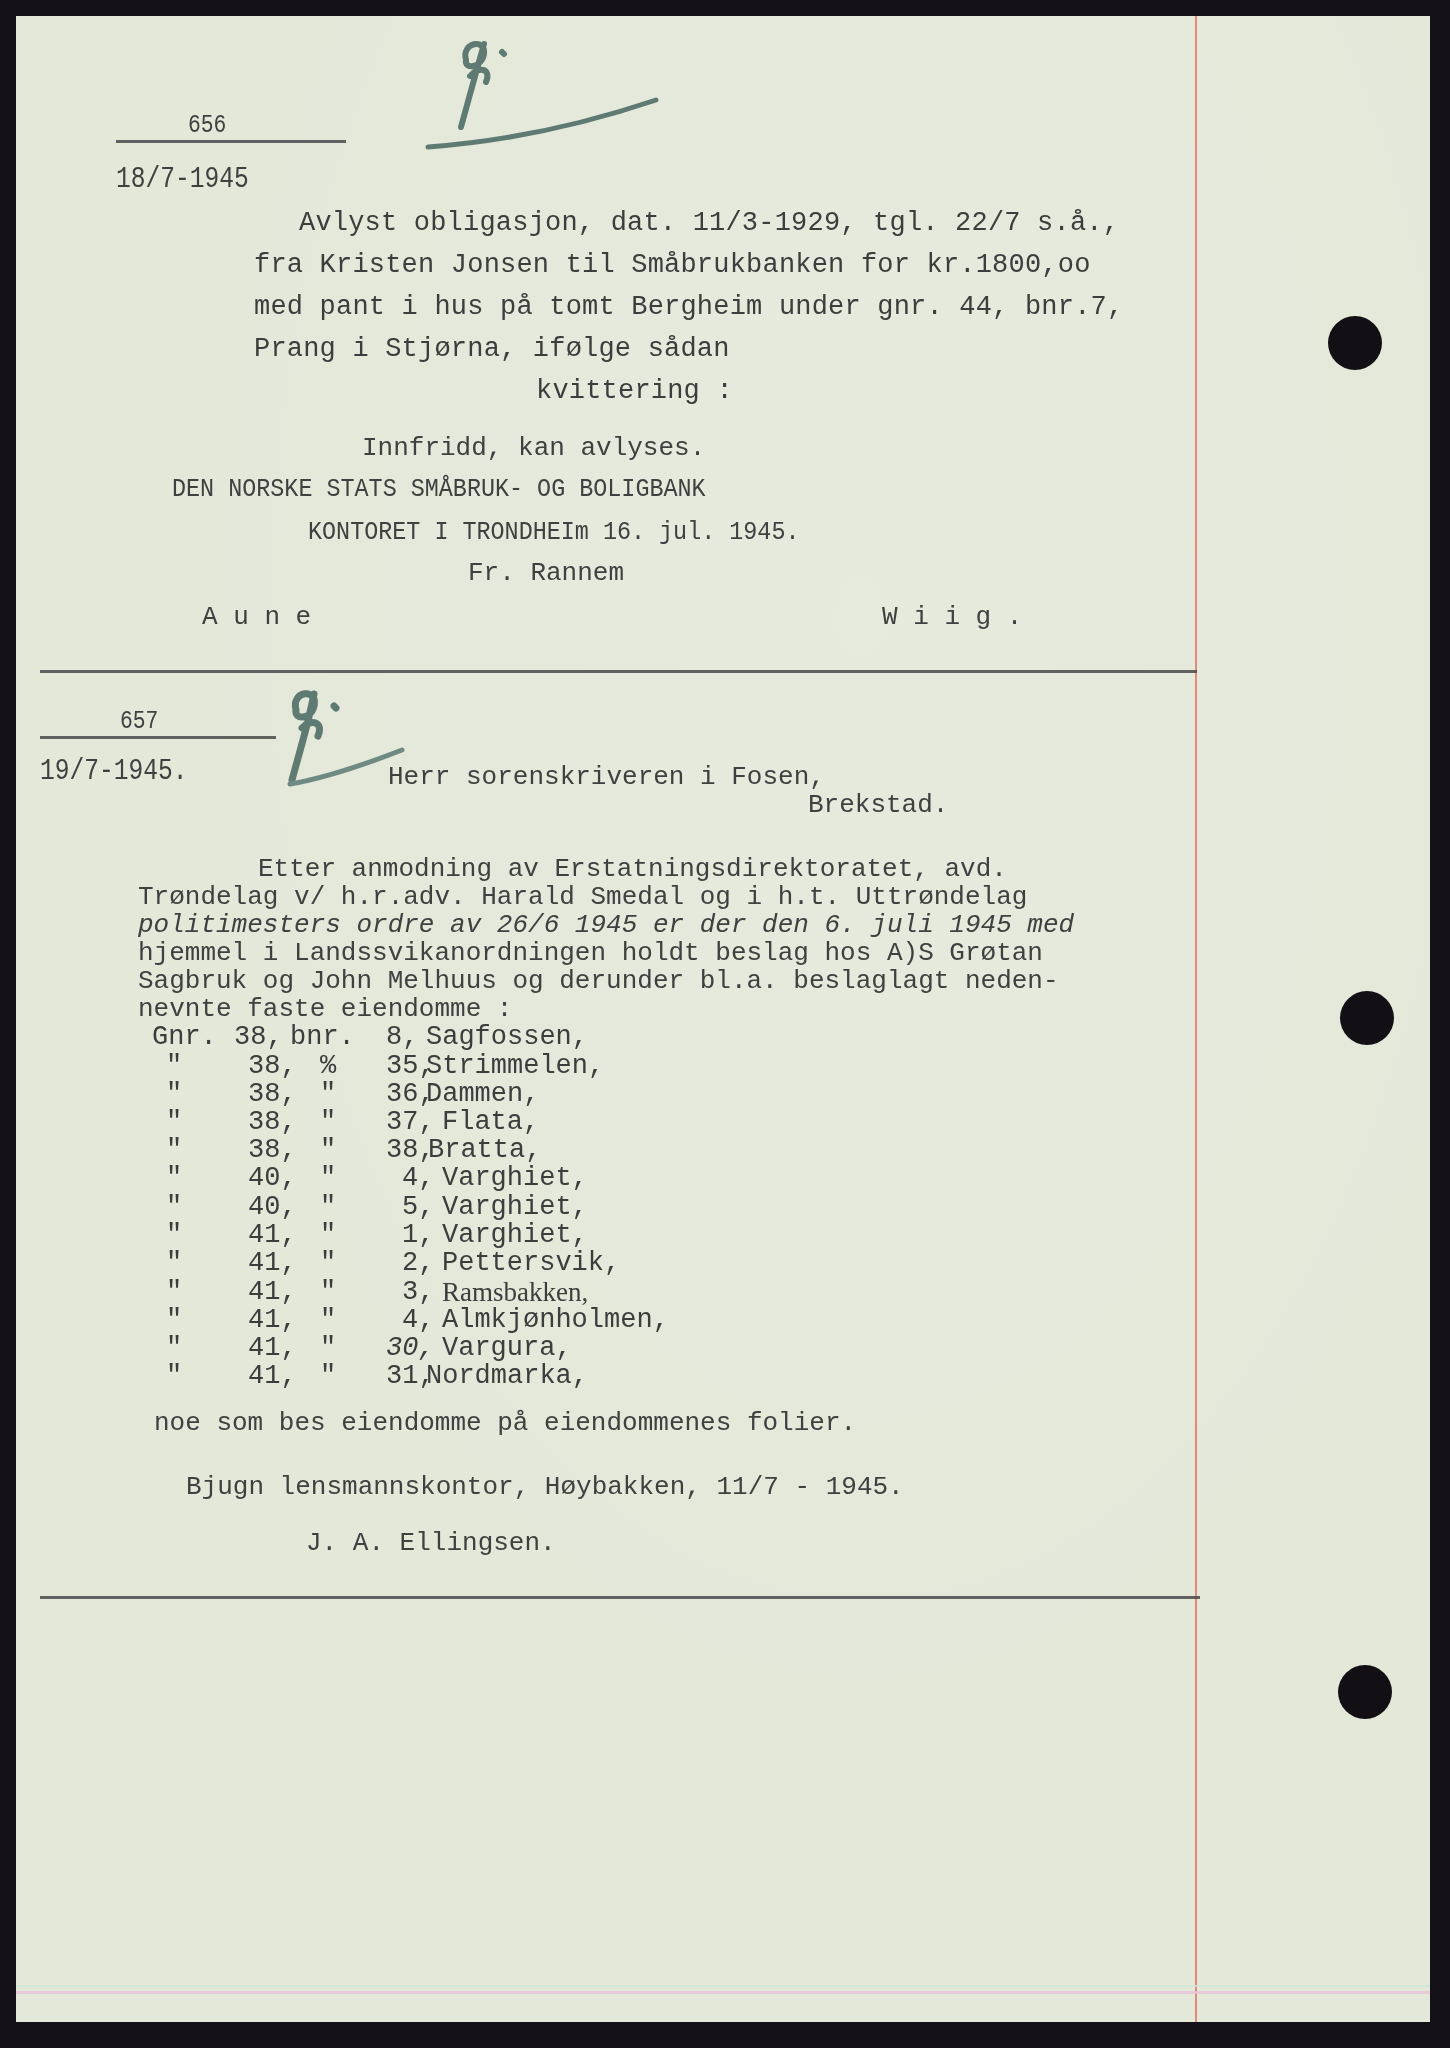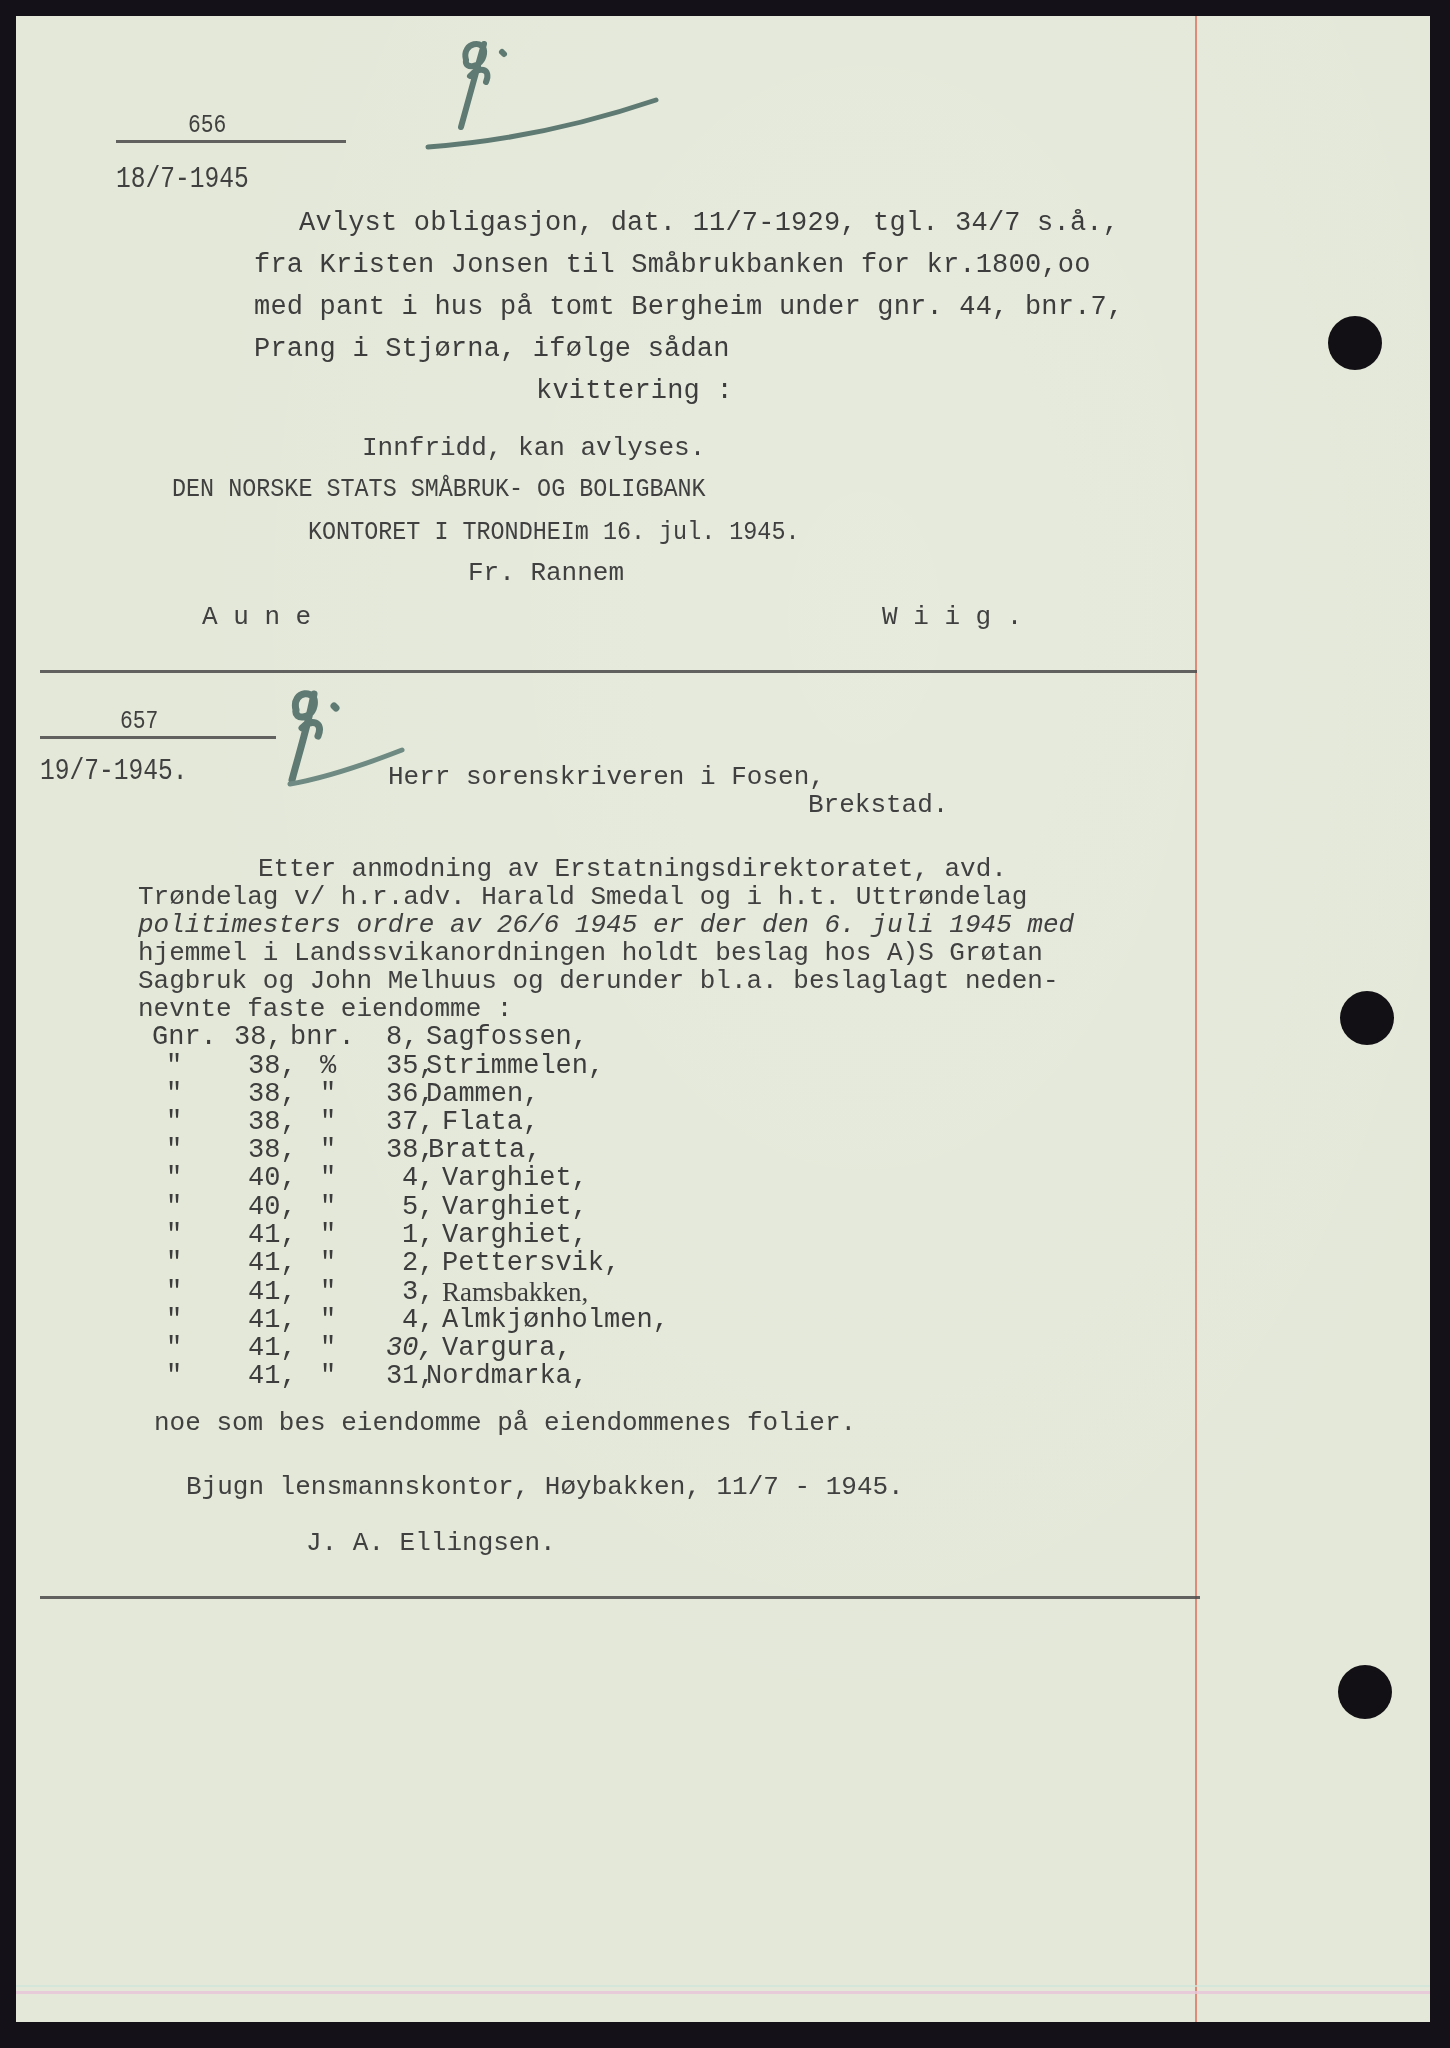--- a/index.html
+++ b/index.html
@@ -45,21 +45,21 @@
   <section>
     <div class="abs tc narrow" style="left:172px; top:96px;">656</div>
     <div class="rule" style="left:100px; top:124px; width:230px;"></div>
     <div class="abs tc narrow" style="left:100px; top:148px; font-size:30px;">18/7-1945</div>
 
     <svg class="sig" style="left:390px; top:16px;" width="260" height="120" viewBox="0 0 260 120">
       <path d="M60 28 C55 10,80 6,78 22 C76 36,58 38,60 28 M78 12 C70 40,62 70,55 95 M64 44 C72 34,86 36,80 50 M96 20 l2 2" stroke="#5f7a72" stroke-width="6" fill="none" stroke-linecap="round"></path>
       <path d="M22 115 C90 110,170 95,250 68" stroke="#5f7a72" stroke-width="5" fill="none" stroke-linecap="round"></path>
     </svg>
 
-    <div class="abs t" style="left:283px; top:194px;">Avlyst obligasjon, dat. 11/7-1929, tgl. 34/7 s.å.,</div>
+    <div class="abs t" style="left:283px; top:194px;">Avlyst obligasjon, dat. 11/3-1929, tgl. 22/7 s.å.,</div>
     <div class="abs t" style="left:238px; top:236px;">fra Kristen Jonsen til Småbrukbanken for kr.1800,oo</div>
     <div class="abs t" style="left:238px; top:278px;">med pant i hus på tomt Bergheim under gnr. 44, bnr.7,</div>
     <div class="abs t" style="left:238px; top:320px;">Prang i Stjørna, ifølge sådan</div>
 
     <div class="abs t" style="left:520px; top:362px;">kvittering :</div>
     <div class="abs tc" style="left:346px; top:419px;">Innfridd, kan avlyses.</div>
     <div class="abs tc narrow" style="left:156px; top:460px; transform:scaleX(0.9);">DEN NORSKE STATS SMÅBRUK- OG BOLIGBANK</div>
     <div class="abs tc narrow" style="left:292px; top:503px; transform:scaleX(0.9);">KONTORET I TRONDHEIm 16. jul. 1945.</div>
     <div class="abs tc" style="left:452px; top:544px;">Fr. Rannem</div>
     <div class="abs tc" style="left:186px; top:588px;">A u n e</div>

